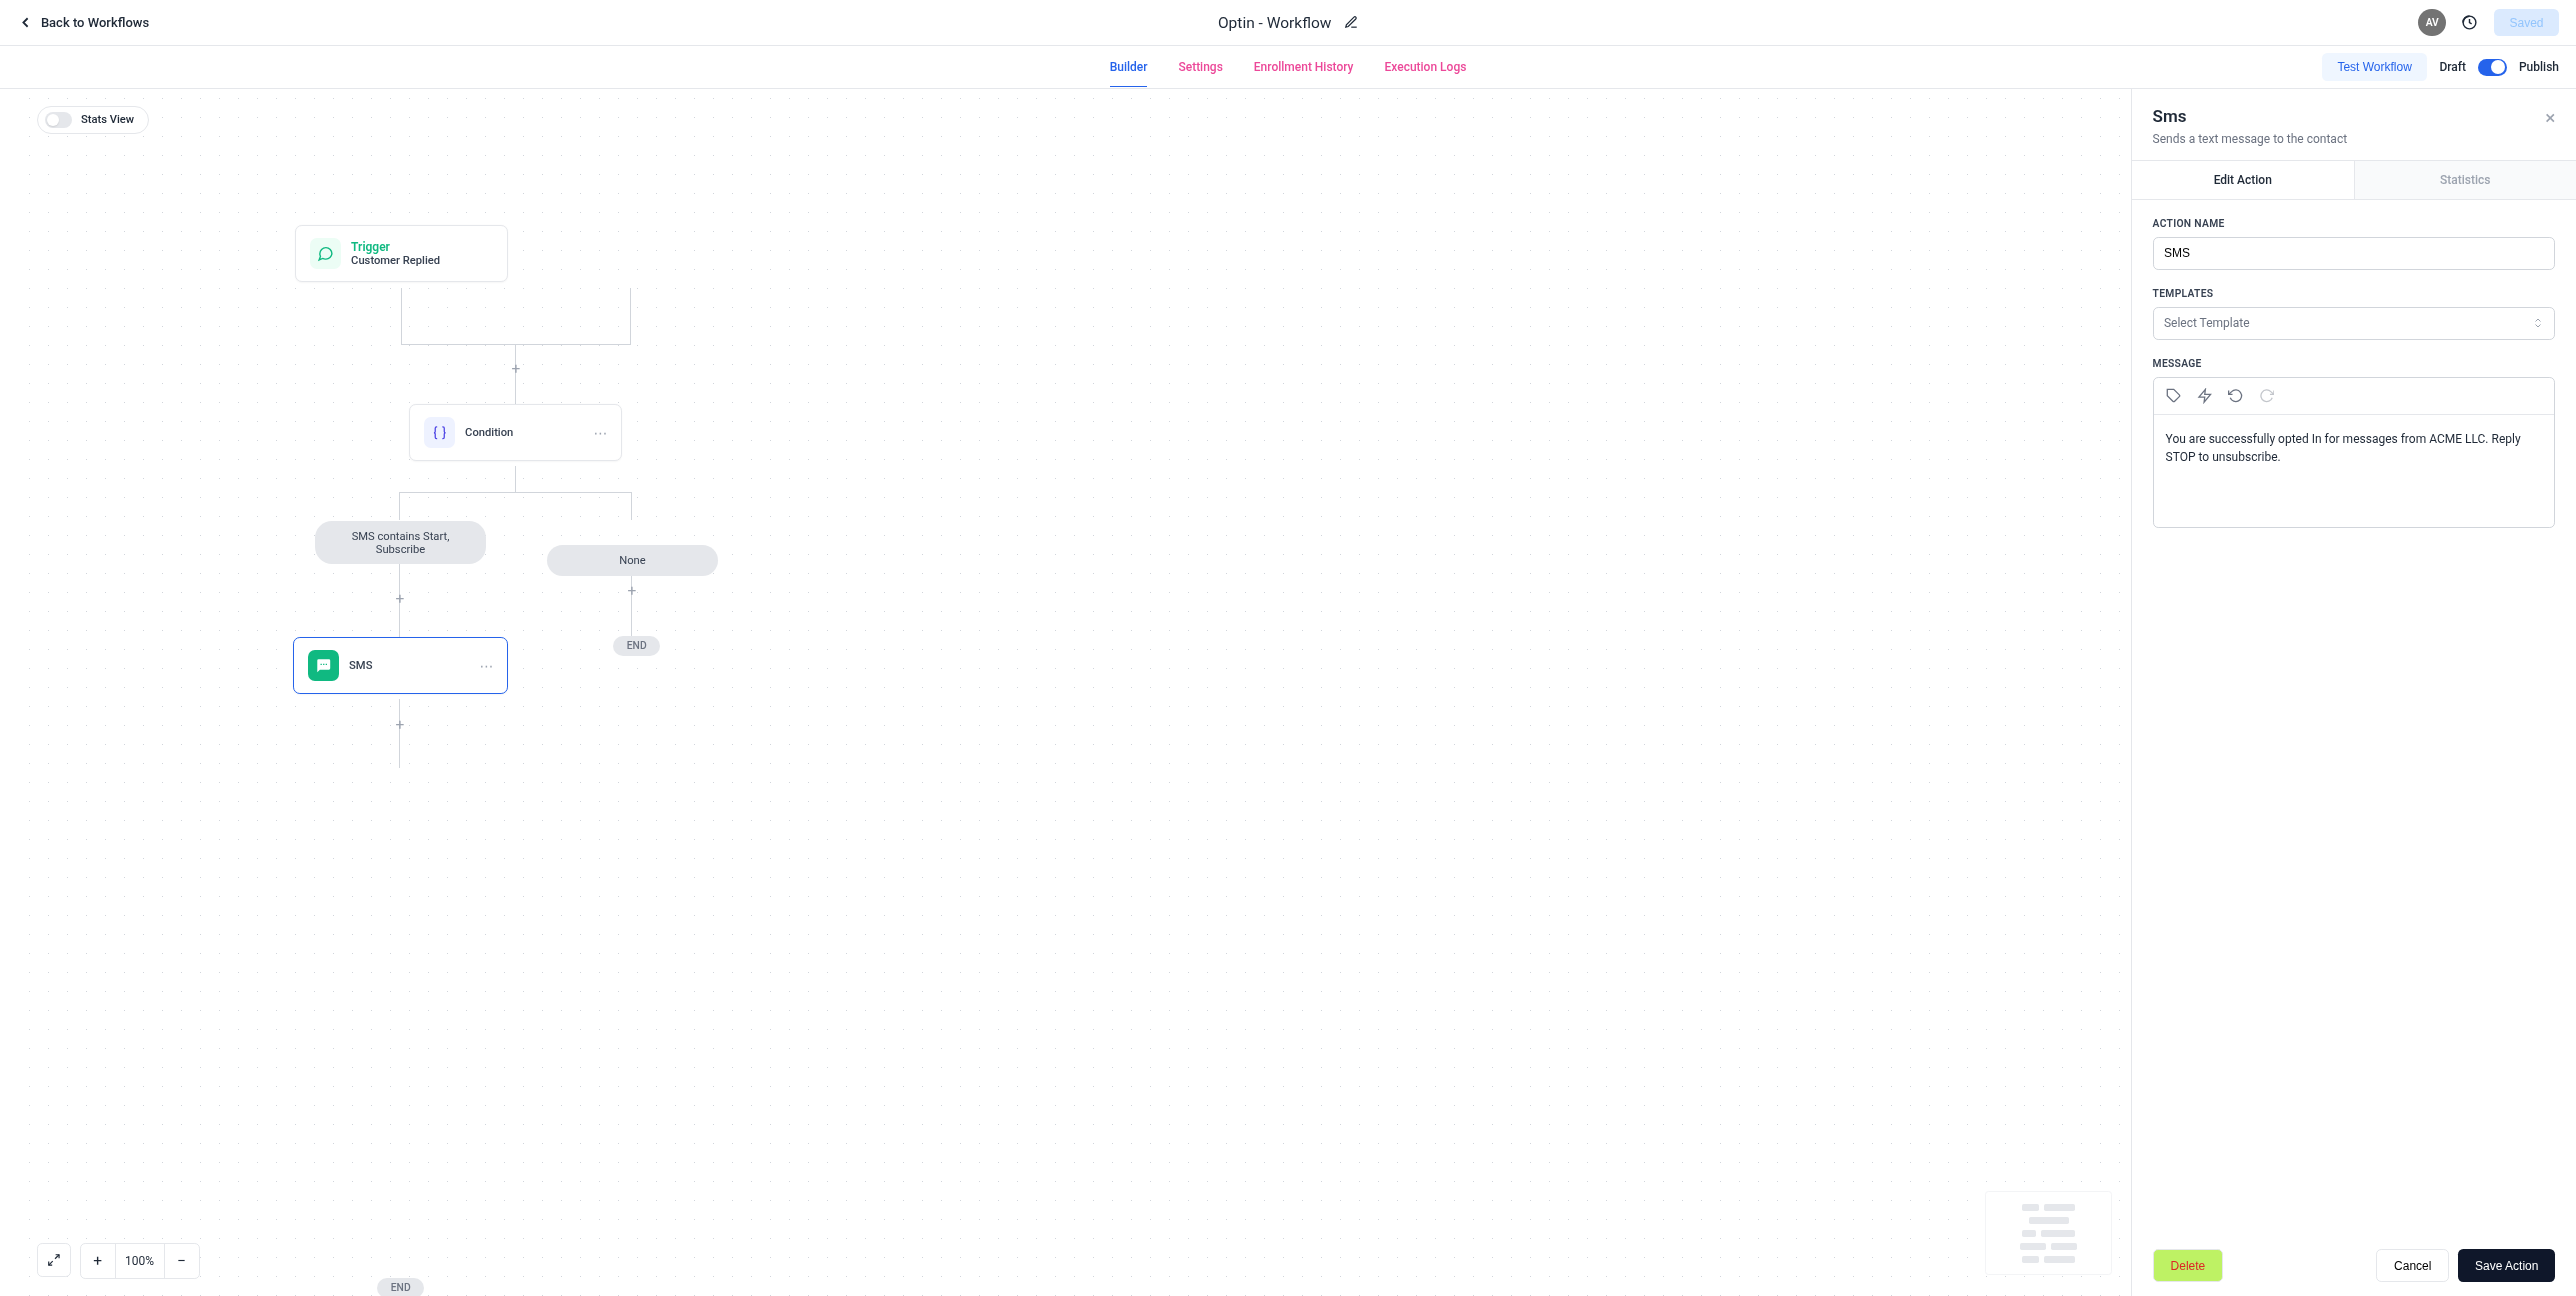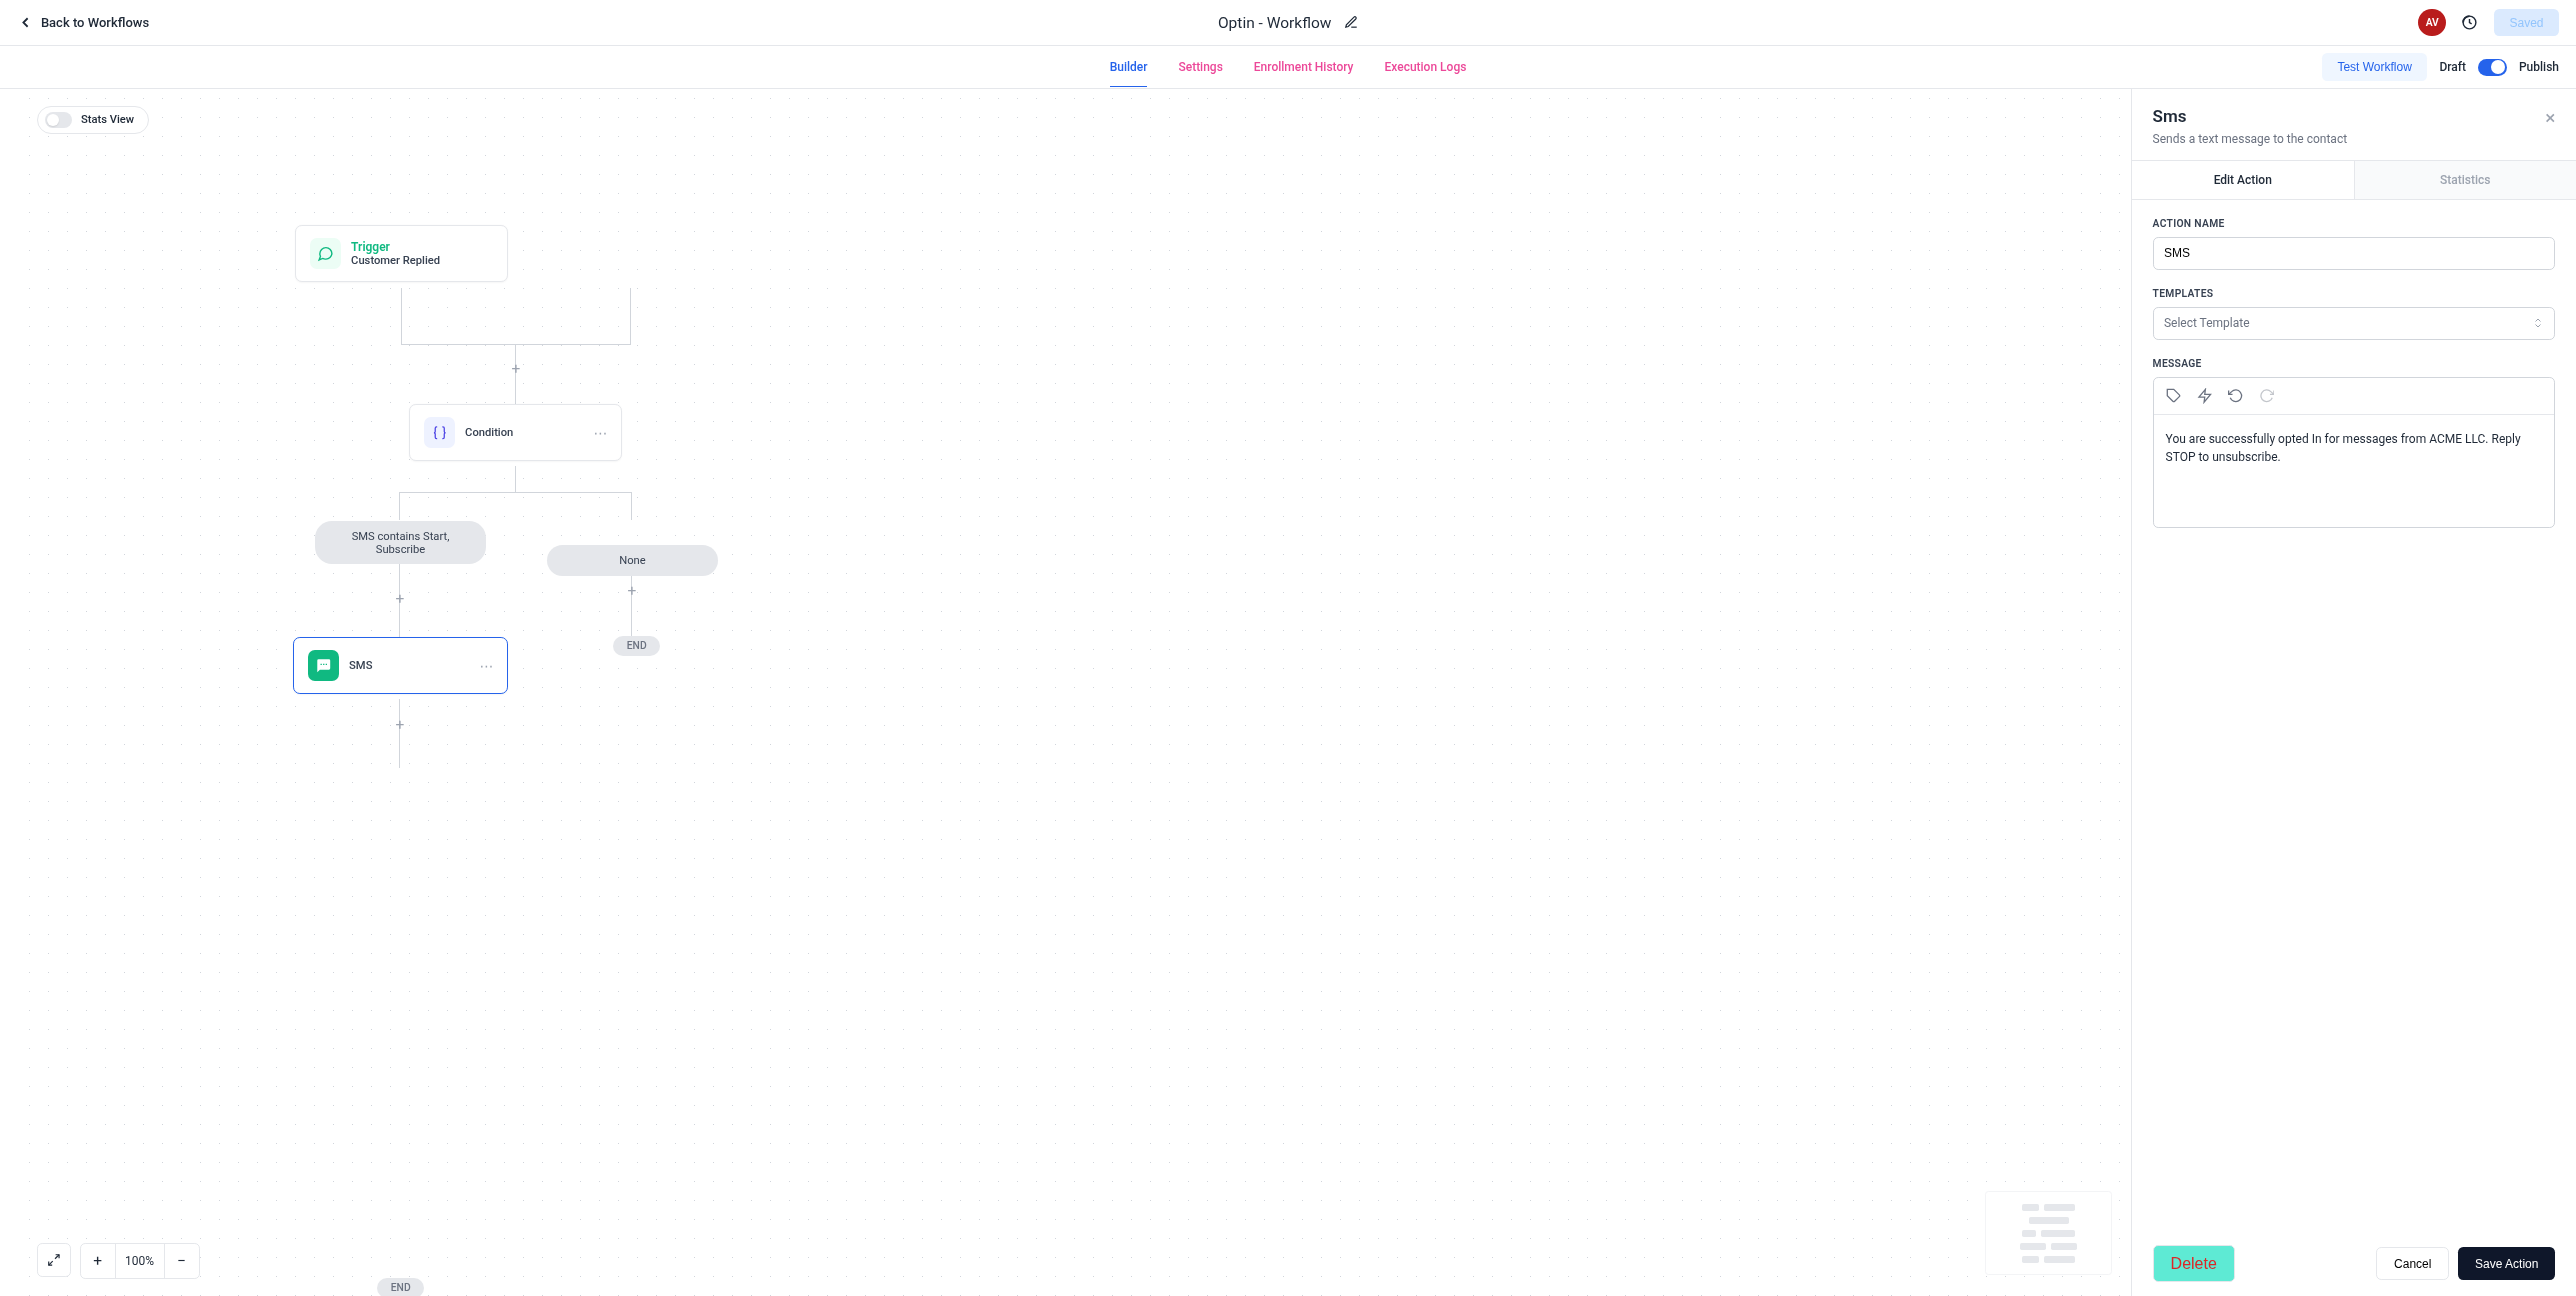--- a/index.html
+++ b/index.html
@@ -7,21 +7,21 @@
     
     
     .header { height: 46px; display: flex; align-items: center; justify-content: space-between; padding: 0 17px; border-bottom: 0.9px solid #e5e7eb; }
     .header-left { display: flex; align-items: center; gap: 6.9px; cursor: pointer; }
     .header-left svg { width: 17px; height: 17px; }
     .header-left span { font-size: 13px; font-weight: 500; }
     .header-center { display: flex; align-items: center; gap: 12px; position: absolute; left: 50%; transform: translateX(-50%); }
     .header-center .title { font-size: 15.5px; font-weight: 400; }
     .header-center svg { width: 14.6px; height: 14.6px; cursor: pointer; }
     .header-right { display: flex; align-items: center; gap: 15.5px; }
-    .avatar { width: 27.5px; height: 27.5px; border-radius: 50%; background: #b91c1c; color: #fff; display: flex; align-items: center; justify-content: center; font-size: 10.3px; font-weight: 600; }
+    .avatar { width: 27.5px; height: 27.5px; border-radius: 50%; background: #737373; color: #fff; display: flex; align-items: center; justify-content: center; font-size: 10.3px; font-weight: 600; }
     .history-icon { width: 17px; height: 17px; cursor: pointer; }
     .saved-btn { background: #dbeafe; color: #93c5fd; padding: 6.9px 15.5px; border-radius: 5.2px; font-size: 12px; font-weight: 500; border: none; }
     
     
     .tabs-bar { height: 43px; display: flex; align-items: center; justify-content: center; border-bottom: 0.9px solid #e5e7eb; position: relative; }
     .tabs { display: flex; gap: 31px; }
     .tab { font-size: 12px; font-weight: 500; color: #ec4899; cursor: pointer; padding: 12px 0; border-bottom: 1.7px solid transparent; }
     .tab.active { color: #2563eb; border-bottom-color: #2563eb; }
     .tabs-right { position: absolute; right: 17px; display: flex; align-items: center; gap: 12px; }
     .test-btn { background: #eff6ff; color: #2563eb; padding: 6.9px 15.5px; border-radius: 5.2px; font-size: 12px; font-weight: 500; border: none; cursor: pointer; }
@@ -111,21 +111,21 @@
     .panel-body { flex: 1; padding: 17px 20.6px; overflow-y: auto; }
     .field-label { font-size: 10.3px; font-weight: 600; color: #374151; letter-spacing: 0.3px; margin-bottom: 6.9px; }
     .field-input { width: 100%; border: 0.9px solid #d1d5db; border-radius: 5.2px; padding: 8.6px 10.3px; font-size: 12px; margin-bottom: 17px; }
     .field-select { width: 100%; border: 0.9px solid #d1d5db; border-radius: 5.2px; padding: 8.6px 10.3px; font-size: 12px; color: #6b7280; margin-bottom: 17px; display: flex; justify-content: space-between; align-items: center; cursor: pointer; }
     .editor-box { border: 0.9px solid #d1d5db; border-radius: 5.2px; }
     .editor-toolbar { display: flex; gap: 15.5px; padding: 10.3px 12px; border-bottom: 0.9px solid #e5e7eb; color: #6b7280; }
     .editor-toolbar span { cursor: pointer; display: flex; align-items: center; }
     .editor-area { padding: 15.5px 12px; min-height: 112px; font-size: 12px; line-height: 1.5; }
     
     .panel-footer { padding: 13.8px 20.6px; display: flex; justify-content: space-between; align-items: center; }
-    .btn-delete { border: 0.9px solid #e5e7eb; background: #5eead4; color: #dc2626; padding: 8.6px 17px; border-radius: 5.2px; font-size: 16px; font-weight: 500; cursor: pointer; }
+    .btn-delete { border: 0.9px solid #e5e7eb; background: #bef264; color: #dc2626; padding: 8.6px 17px; border-radius: 5.2px; font-size: 12px; font-weight: 500; cursor: pointer; }
     .footer-right { display: flex; gap: 8.6px; }
     .btn-cancel { border: 0.9px solid #e5e7eb; background: #fff; padding: 8.6px 17px; border-radius: 5.2px; font-size: 12px; font-weight: 500; cursor: pointer; }
     .btn-save { background: #0f172a; color: #fff; padding: 8.6px 17px; border-radius: 5.2px; font-size: 12px; font-weight: 500; border: none; cursor: pointer; }
     
     svg { display: block; }
   </style>
 </head>
 <body>
 
 <div class="header">

